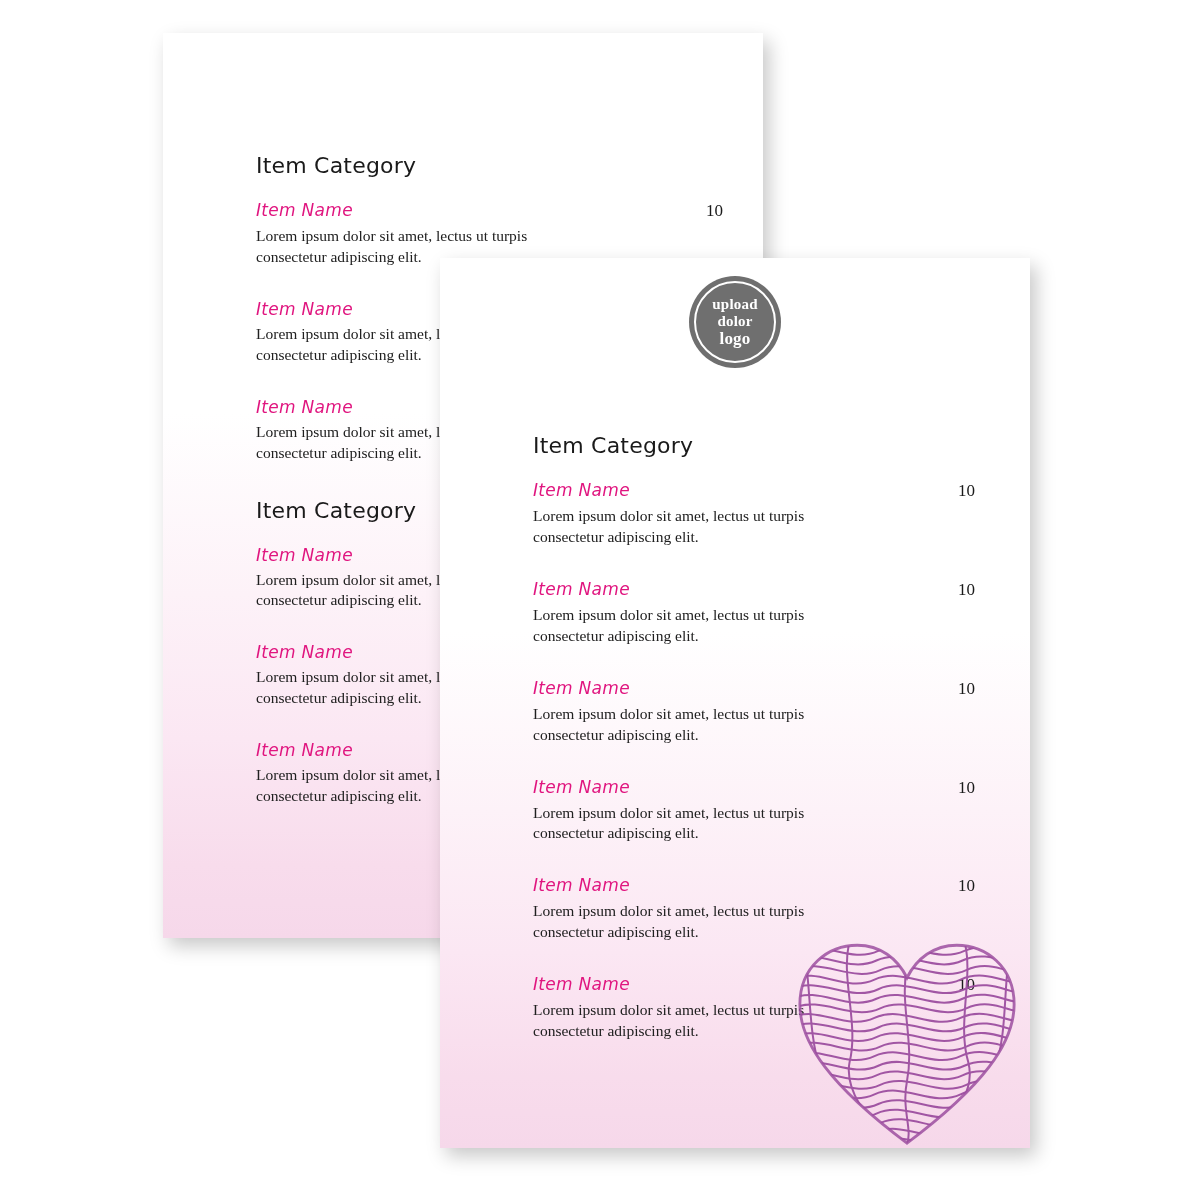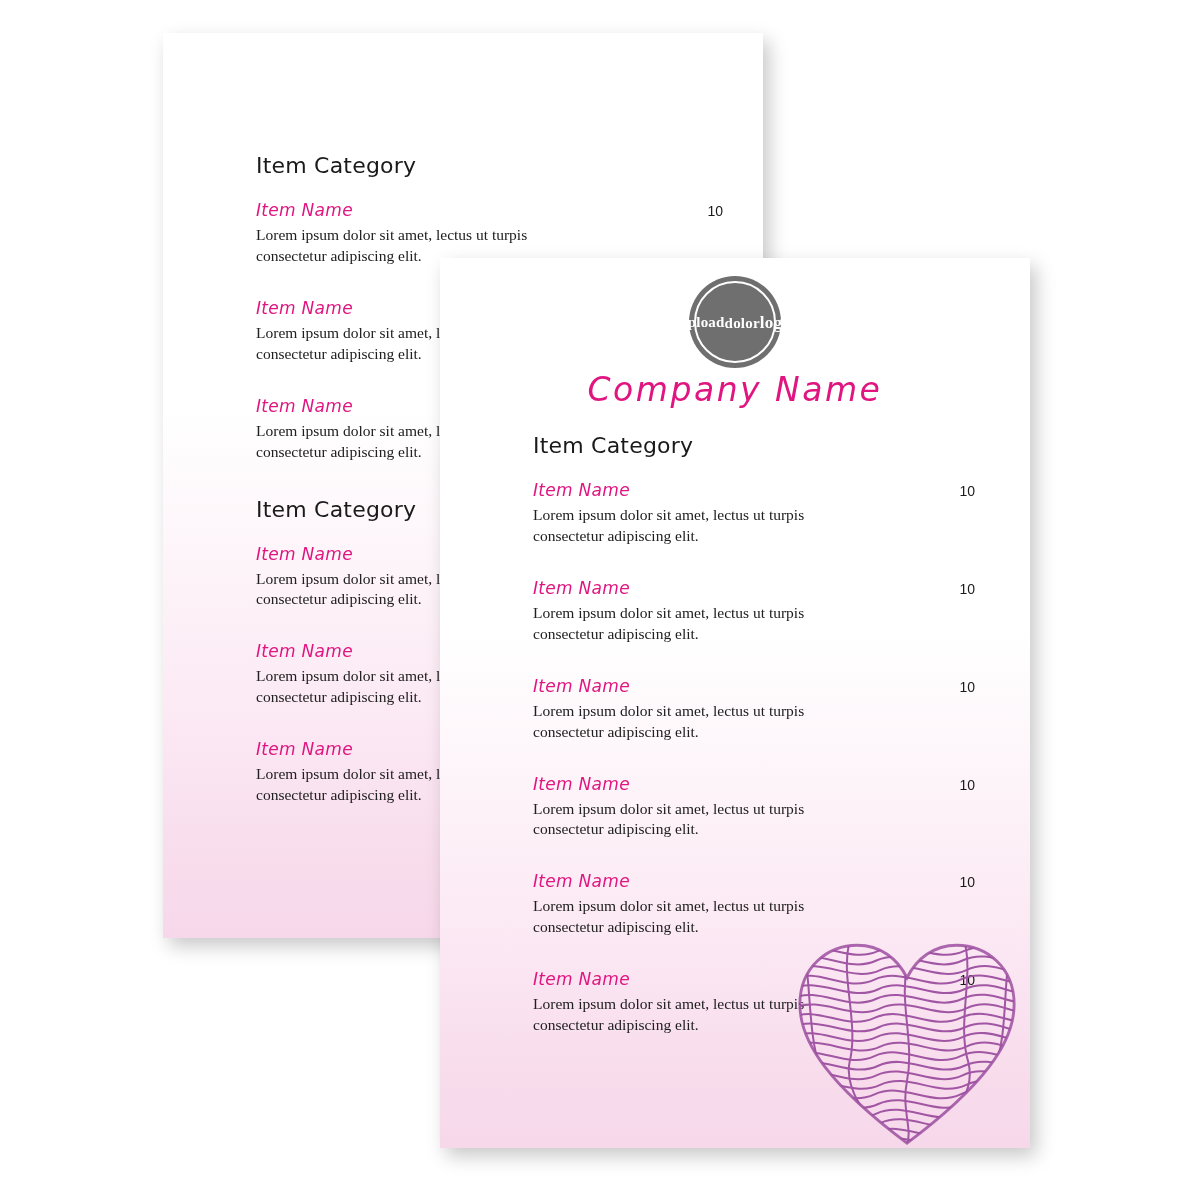--- a/index.html
+++ b/index.html
@@ -71,21 +71,21 @@
     inset: 0;
     border-radius: 50%;
     background: #6f6f6f;
   }
   .logo-circle-inner {
     position: absolute;
     inset: 5px;
     border-radius: 50%;
     border: 2px solid #ffffff;
     display: flex;
-    flex-direction: row;
+    flex-direction: column;
     align-items: center;
     justify-content: center;
     line-height: 1.0;
   }
   .logo-line {
     color: #ffffff;
     font-family: "Liberation Serif", serif;
     font-weight: bold;
     letter-spacing: 0.2px;
   }
@@ -138,22 +138,22 @@
   .item-name {
     color: #e0157f;
     font-family: "DejaVu Sans", sans-serif;
     font-style: italic;
     font-size: 17px;
     letter-spacing: 0.3px;
     margin-top: 8px;
   }
   .item-price {
     color: #1a1a1a;
-    font-family: Liberation Sans, sans-serif;
-    font-size: 14px;
+    font-family: Liberation Serif, serif;
+    font-size: 17px;
   }
   .item-desc {
     margin-top: 5px;
     color: #202020;
     font-family: "Liberation Serif", serif;
     font-size: 15.5px;
     line-height: 1.35;
     max-width: 300px;
   }
   #front-page .item-desc { max-width: 310px; }
@@ -239,21 +239,20 @@
 
       <div class="logo-wrap">
         <div class="logo-circle-outer"></div>
         <div class="logo-circle-inner">
           <span class="logo-line logo-l1">upload</span>
           <span class="logo-line logo-l2">dolor</span>
           <span class="logo-line logo-l3">logo</span>
         </div>
       </div>
 
-      <div class="company-name">Company Name</div>
 
       <div class="menu-body">
 
         <div class="category">Item Category</div>
 
         <div class="item">
           <div class="item-head">
             <span class="item-name">Item Name</span>
             <span class="item-price">10</span>
           </div>

